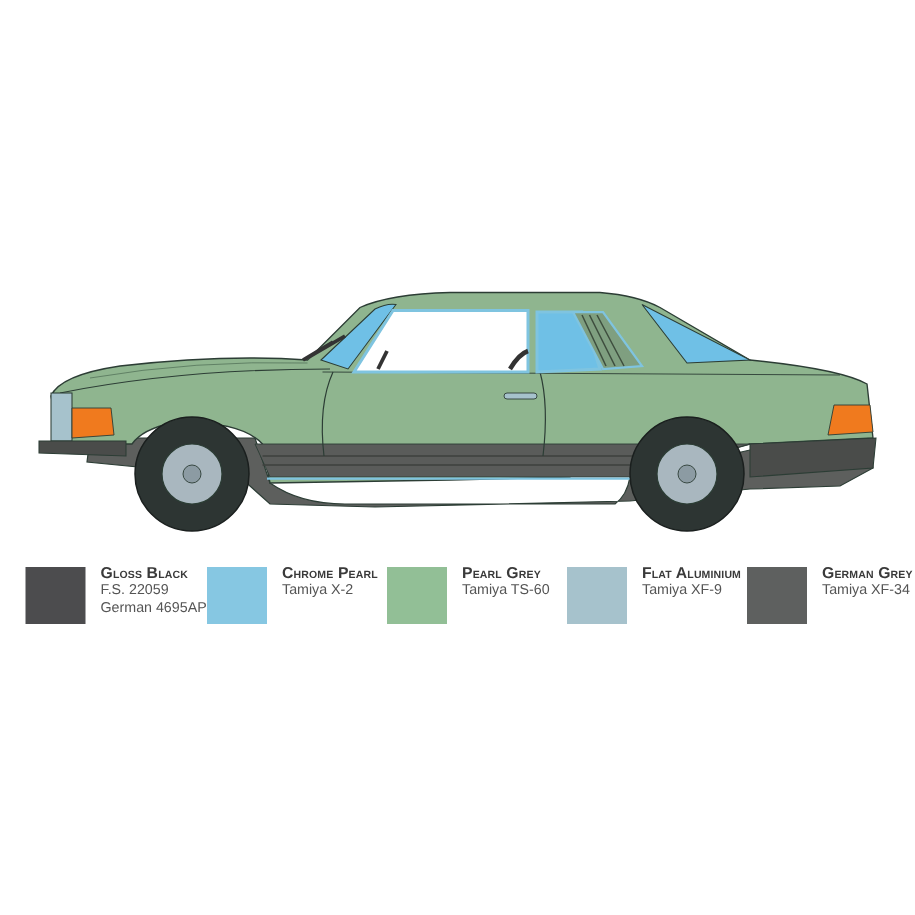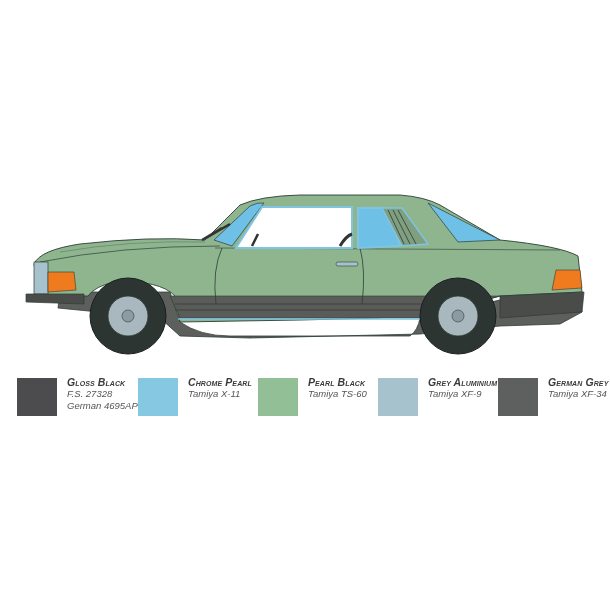--- a/index.html
+++ b/index.html
@@ -1,18 +1,18 @@
 <!DOCTYPE html>
 <html><head>
 <meta charset="utf-8">
 <style>
   html, body { margin:0; padding:0; background:#ffffff; }
   body { width:610px; height:610px; position:relative; overflow:hidden; font-family:"Liberation Sans", sans-serif; }
   #car { position:absolute; left:0; top:0; width:610px; height:370px; }
-  .legend { position:absolute; top:376px; left:0; width:562px; height:50px;font-style:italic; }
+  .legend { position:absolute; top:376px; left:0; width:562px; height:50px; }
   .swatch-item { position:absolute; top:0; height:50px; }
   .swatch { position:absolute; top:2px; left:0; width:40px; height:38px; }
   .label { position:absolute; top:0; left:50px; white-space:nowrap; }
   .name { font-weight:bold; font-size:9px; color:#3a3a3a; font-variant:small-caps; letter-spacing:0.1px; line-height:12px; font-size:10.5px; }
   .code { font-size:9.5px; color:#555; line-height:12px; font-family:"Liberation Sans Narrow","Liberation Sans", sans-serif; }
 </style>
 </head>
 <body>
 
 <svg id="car" viewBox="0 0 610 370" xmlns="http://www.w3.org/2000/svg">
@@ -74,42 +74,42 @@
     <circle cx="458" cy="316" r="20" fill="#a9b7bf" stroke="#2c3d35" stroke-width="0.8"></circle>
     <circle cx="458" cy="316" r="6" fill="#8c9ba3" stroke="#2c3d35" stroke-width="0.6"></circle>
   </g>
 </svg>
 
 <div class="legend">
   <div class="swatch-item" style="left:17px">
     <div class="swatch" style="background:#4c4c4e"></div>
     <div class="label">
       <div class="name">Gloss Black</div>
-      <div class="code">F.S. 27328</div>
+      <div class="code">F.S. 22059</div>
       <div class="code">German 4695AP</div>
     </div>
   </div>
   <div class="swatch-item" style="left:138px">
     <div class="swatch" style="background:#86c7e2"></div>
     <div class="label">
       <div class="name">Chrome Pearl</div>
-      <div class="code">Tamiya X-11</div>
+      <div class="code">Tamiya X-2</div>
     </div>
   </div>
   <div class="swatch-item" style="left:258px">
     <div class="swatch" style="background:#92bf96"></div>
     <div class="label">
-      <div class="name">Pearl Black</div>
+      <div class="name">Pearl Grey</div>
       <div class="code">Tamiya TS-60</div>
     </div>
   </div>
   <div class="swatch-item" style="left:378px">
     <div class="swatch" style="background:#a6c2cc"></div>
     <div class="label">
-      <div class="name">Grey Aluminium</div>
+      <div class="name">Flat Aluminium</div>
       <div class="code">Tamiya XF-9</div>
     </div>
   </div>
   <div class="swatch-item" style="left:498px">
     <div class="swatch" style="background:#5e605f"></div>
     <div class="label">
       <div class="name">German Grey</div>
       <div class="code">Tamiya XF-34</div>
     </div>
   </div>

